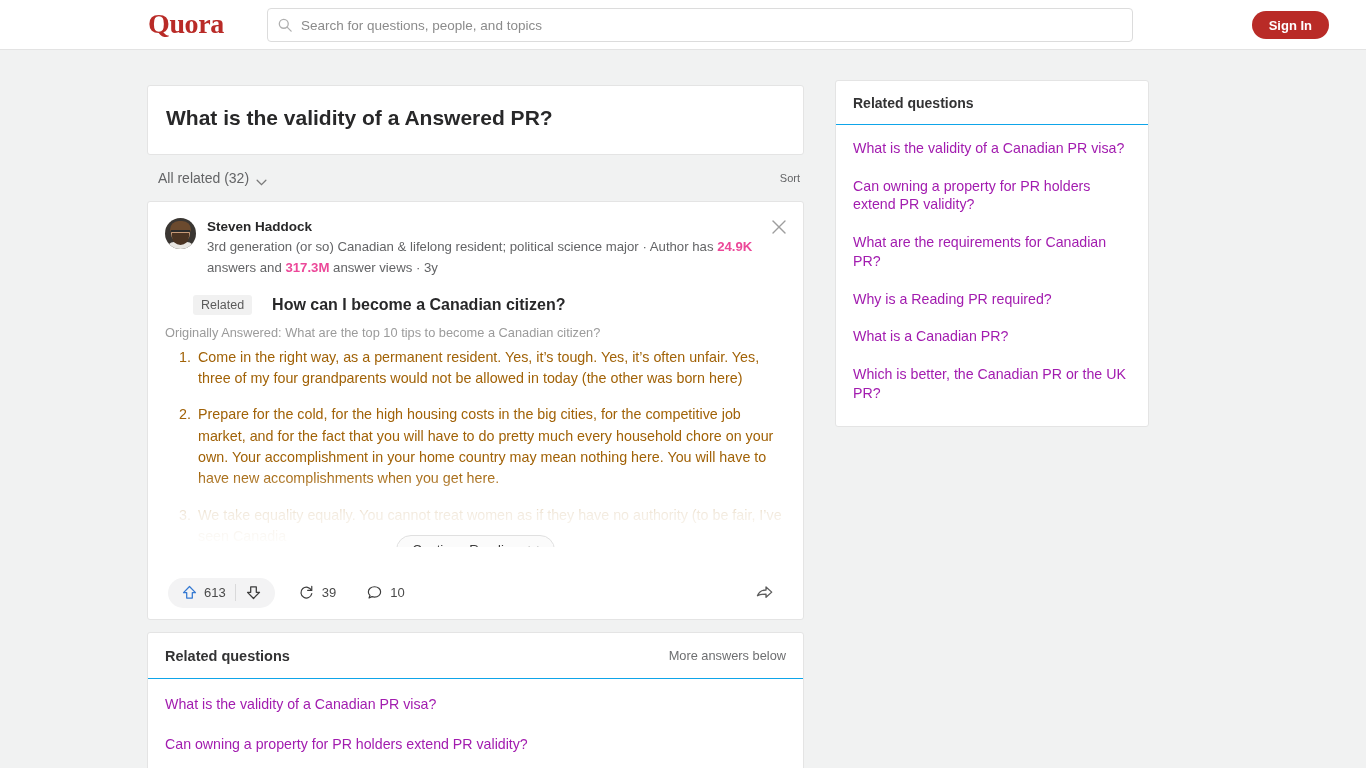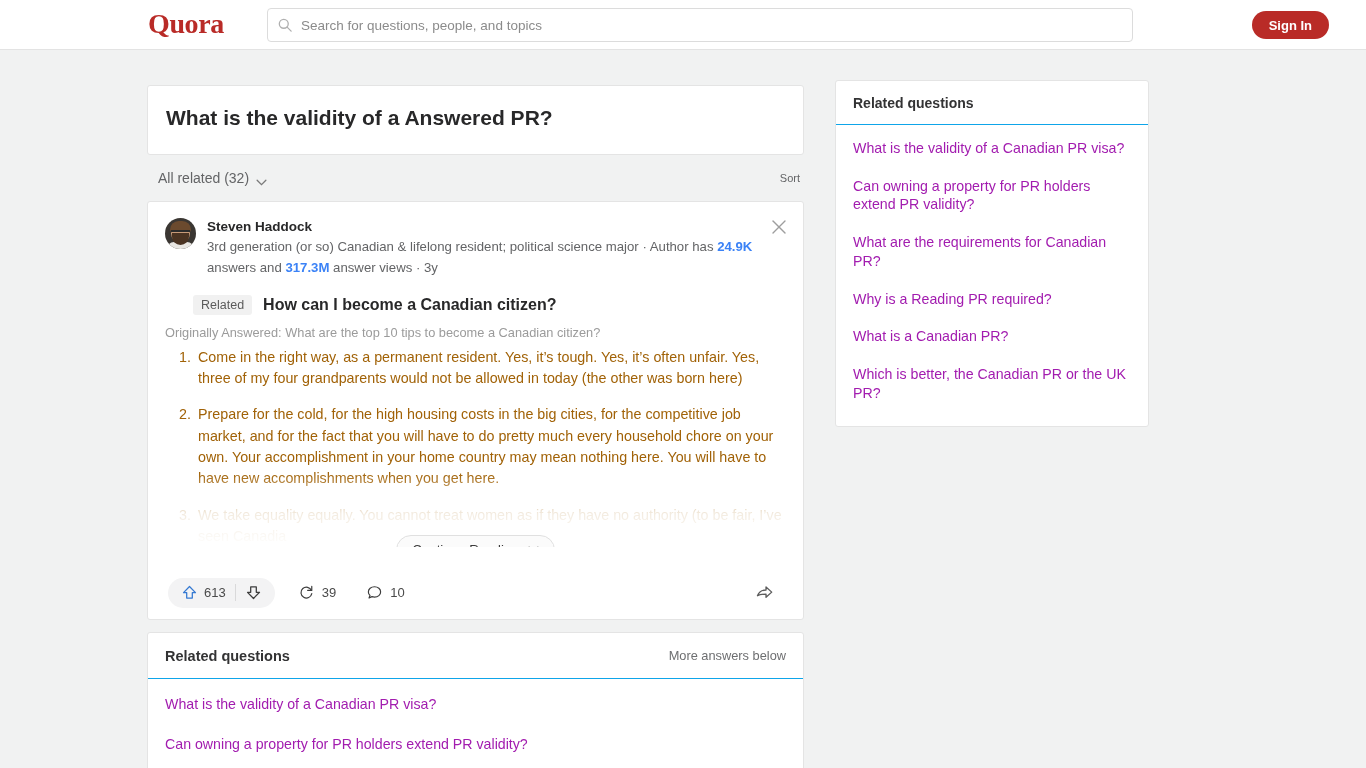--- a/index.html
+++ b/index.html
@@ -135,29 +135,29 @@
   }
   .ans-meta { flex: 1 1 auto; min-width: 0; }
   .author-name {
     font-size: 13.5px; font-weight: bold; color: #282829;
     line-height: 1.35;
   }
   .author-cred {
     font-size: 13.2px; color: #636466; line-height: 1.58;
     margin-top: 1px;
   }
-  .author-cred b { color: #3b82f6; font-weight: bold; }
+  .author-cred b { color: #ec4899; font-weight: bold; }
   .close-x {
     position: absolute; right: 14px; top: 15px;
     width: 20px; height: 20px; cursor: pointer;
     opacity: .6;
   }
 
   .related-line {
-    display: flex; align-items: center; gap: 11px;
+    display: flex; align-items: center; gap: 20px;
     margin-top: 16px;
     padding-left: 28px;
   }
   .related-badge {
     background: #f1f1f1; color: #5b5b5b;
     font-size: 12.5px;
     padding: 3px 8px; border-radius: 3px;
   }
   .related-q {
     font-size: 16px; font-weight: bold; color: #282829;

